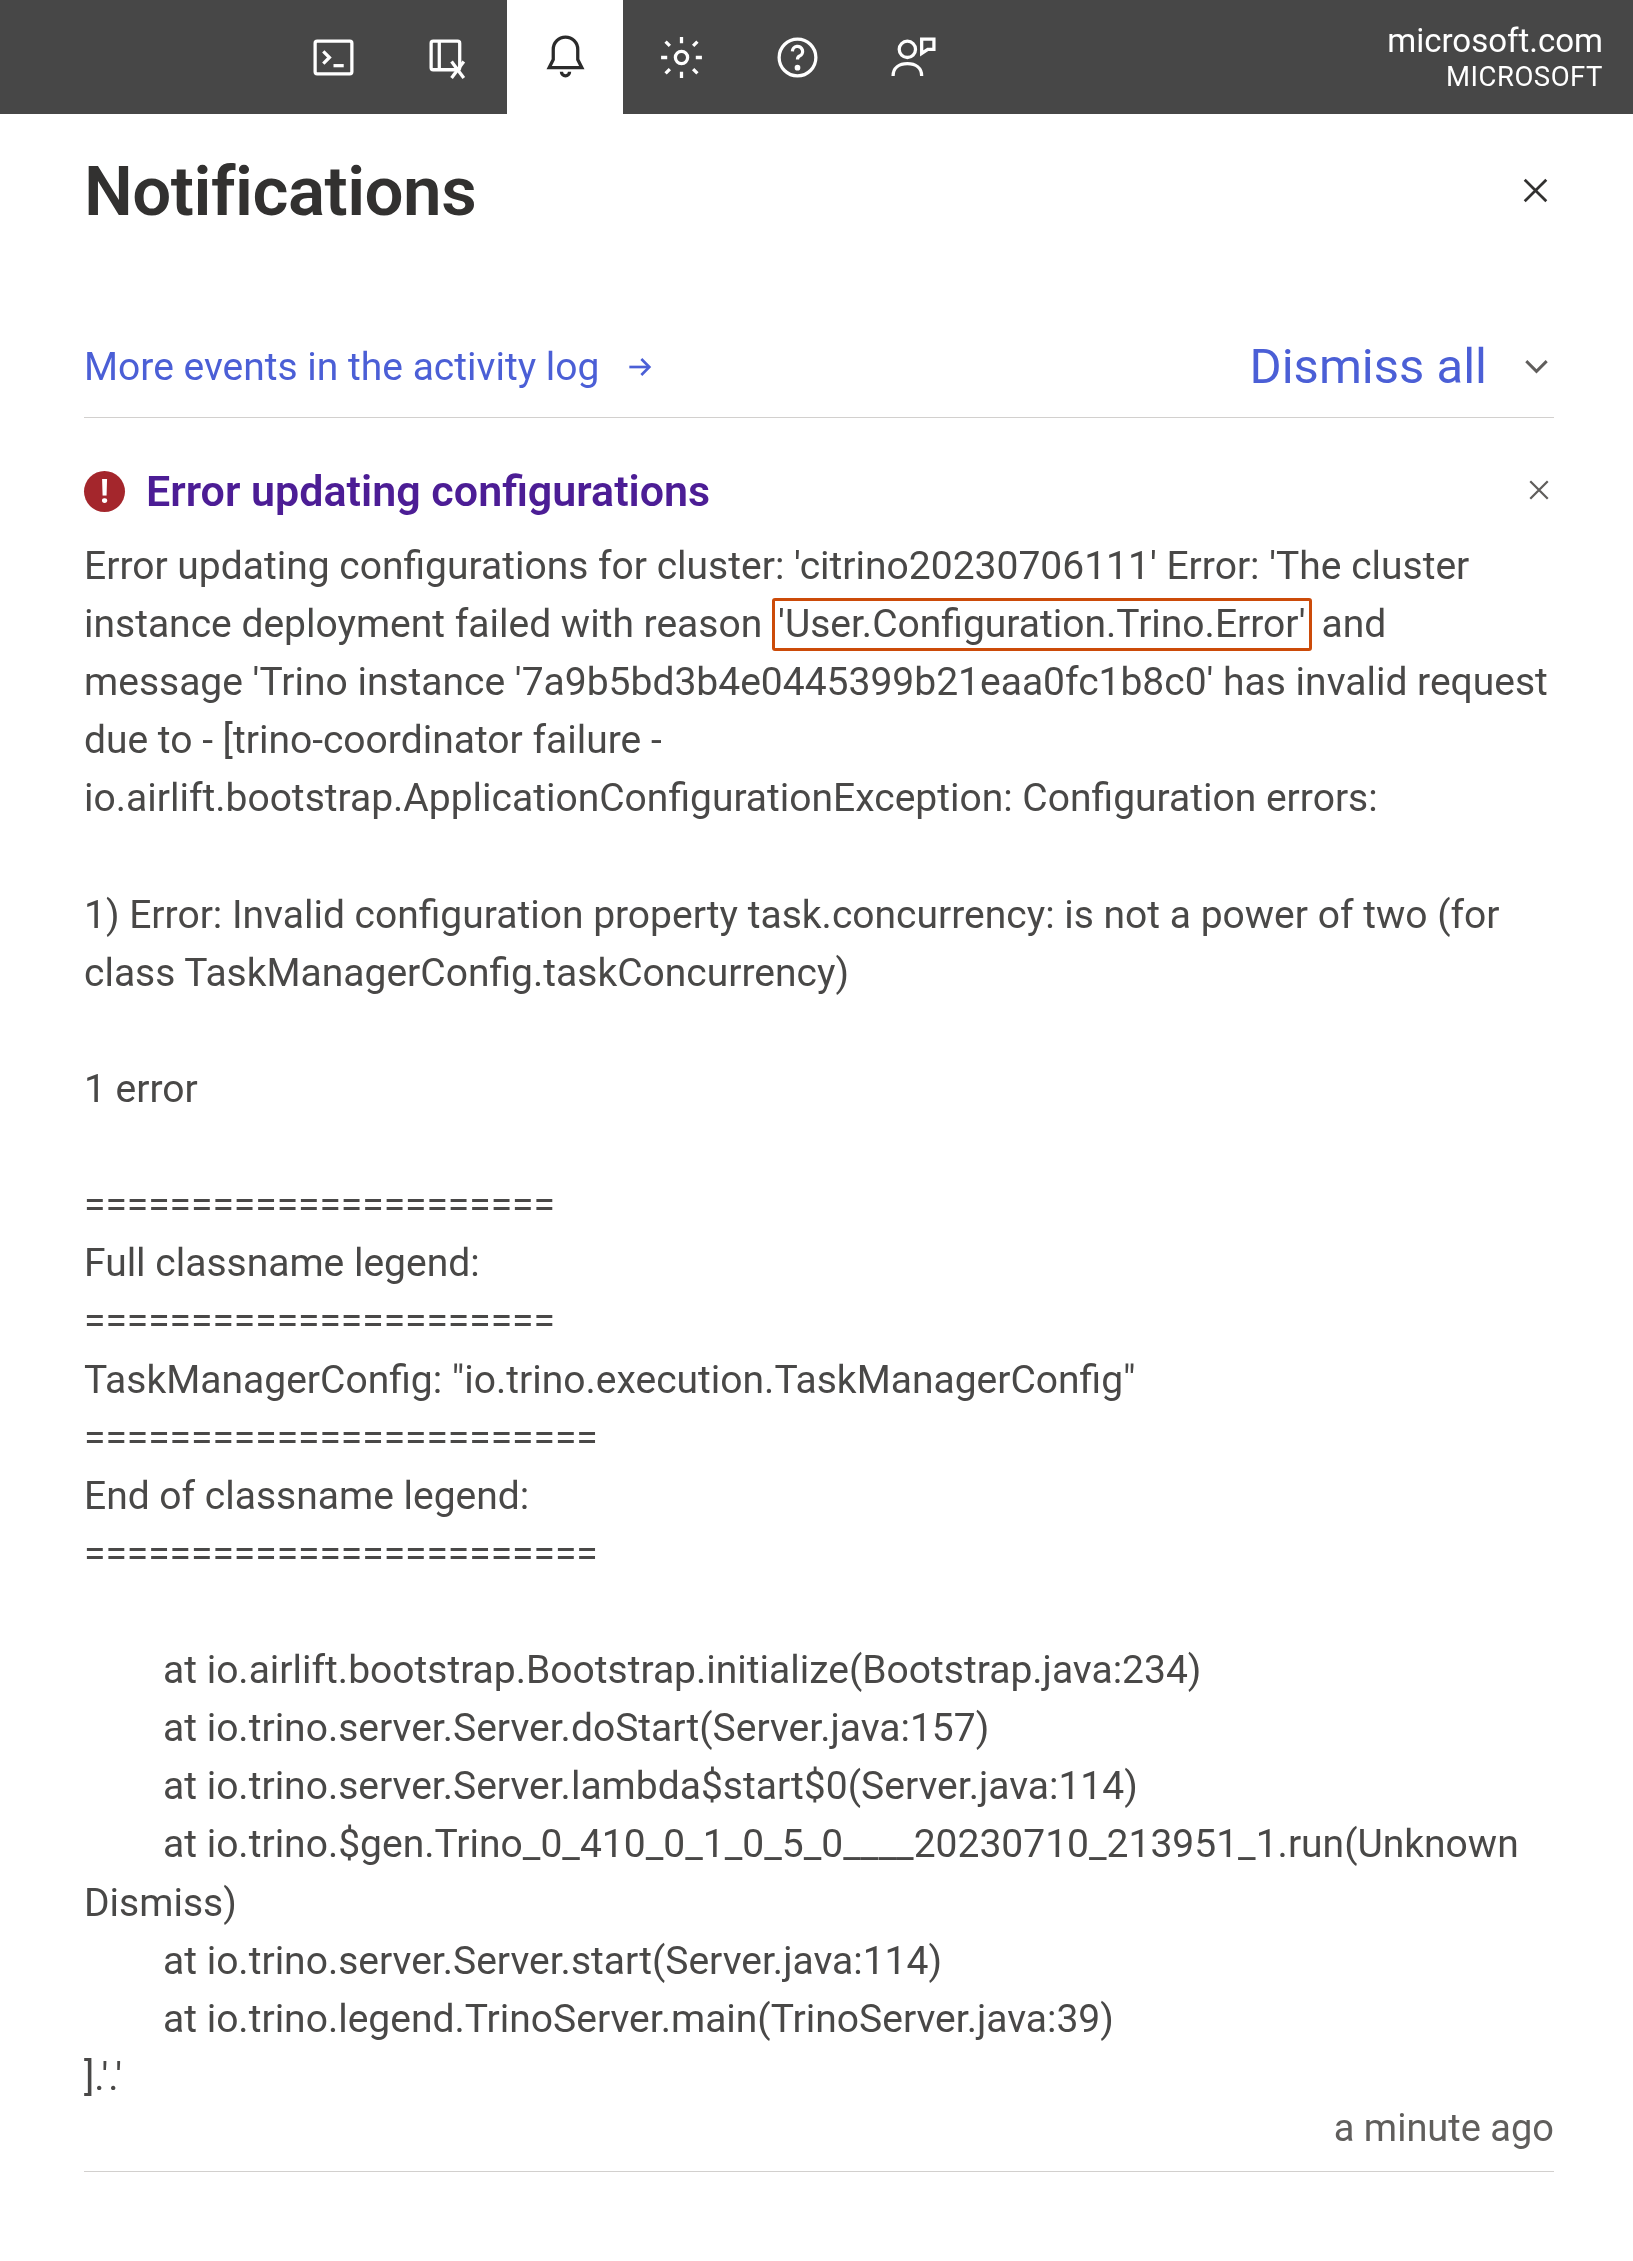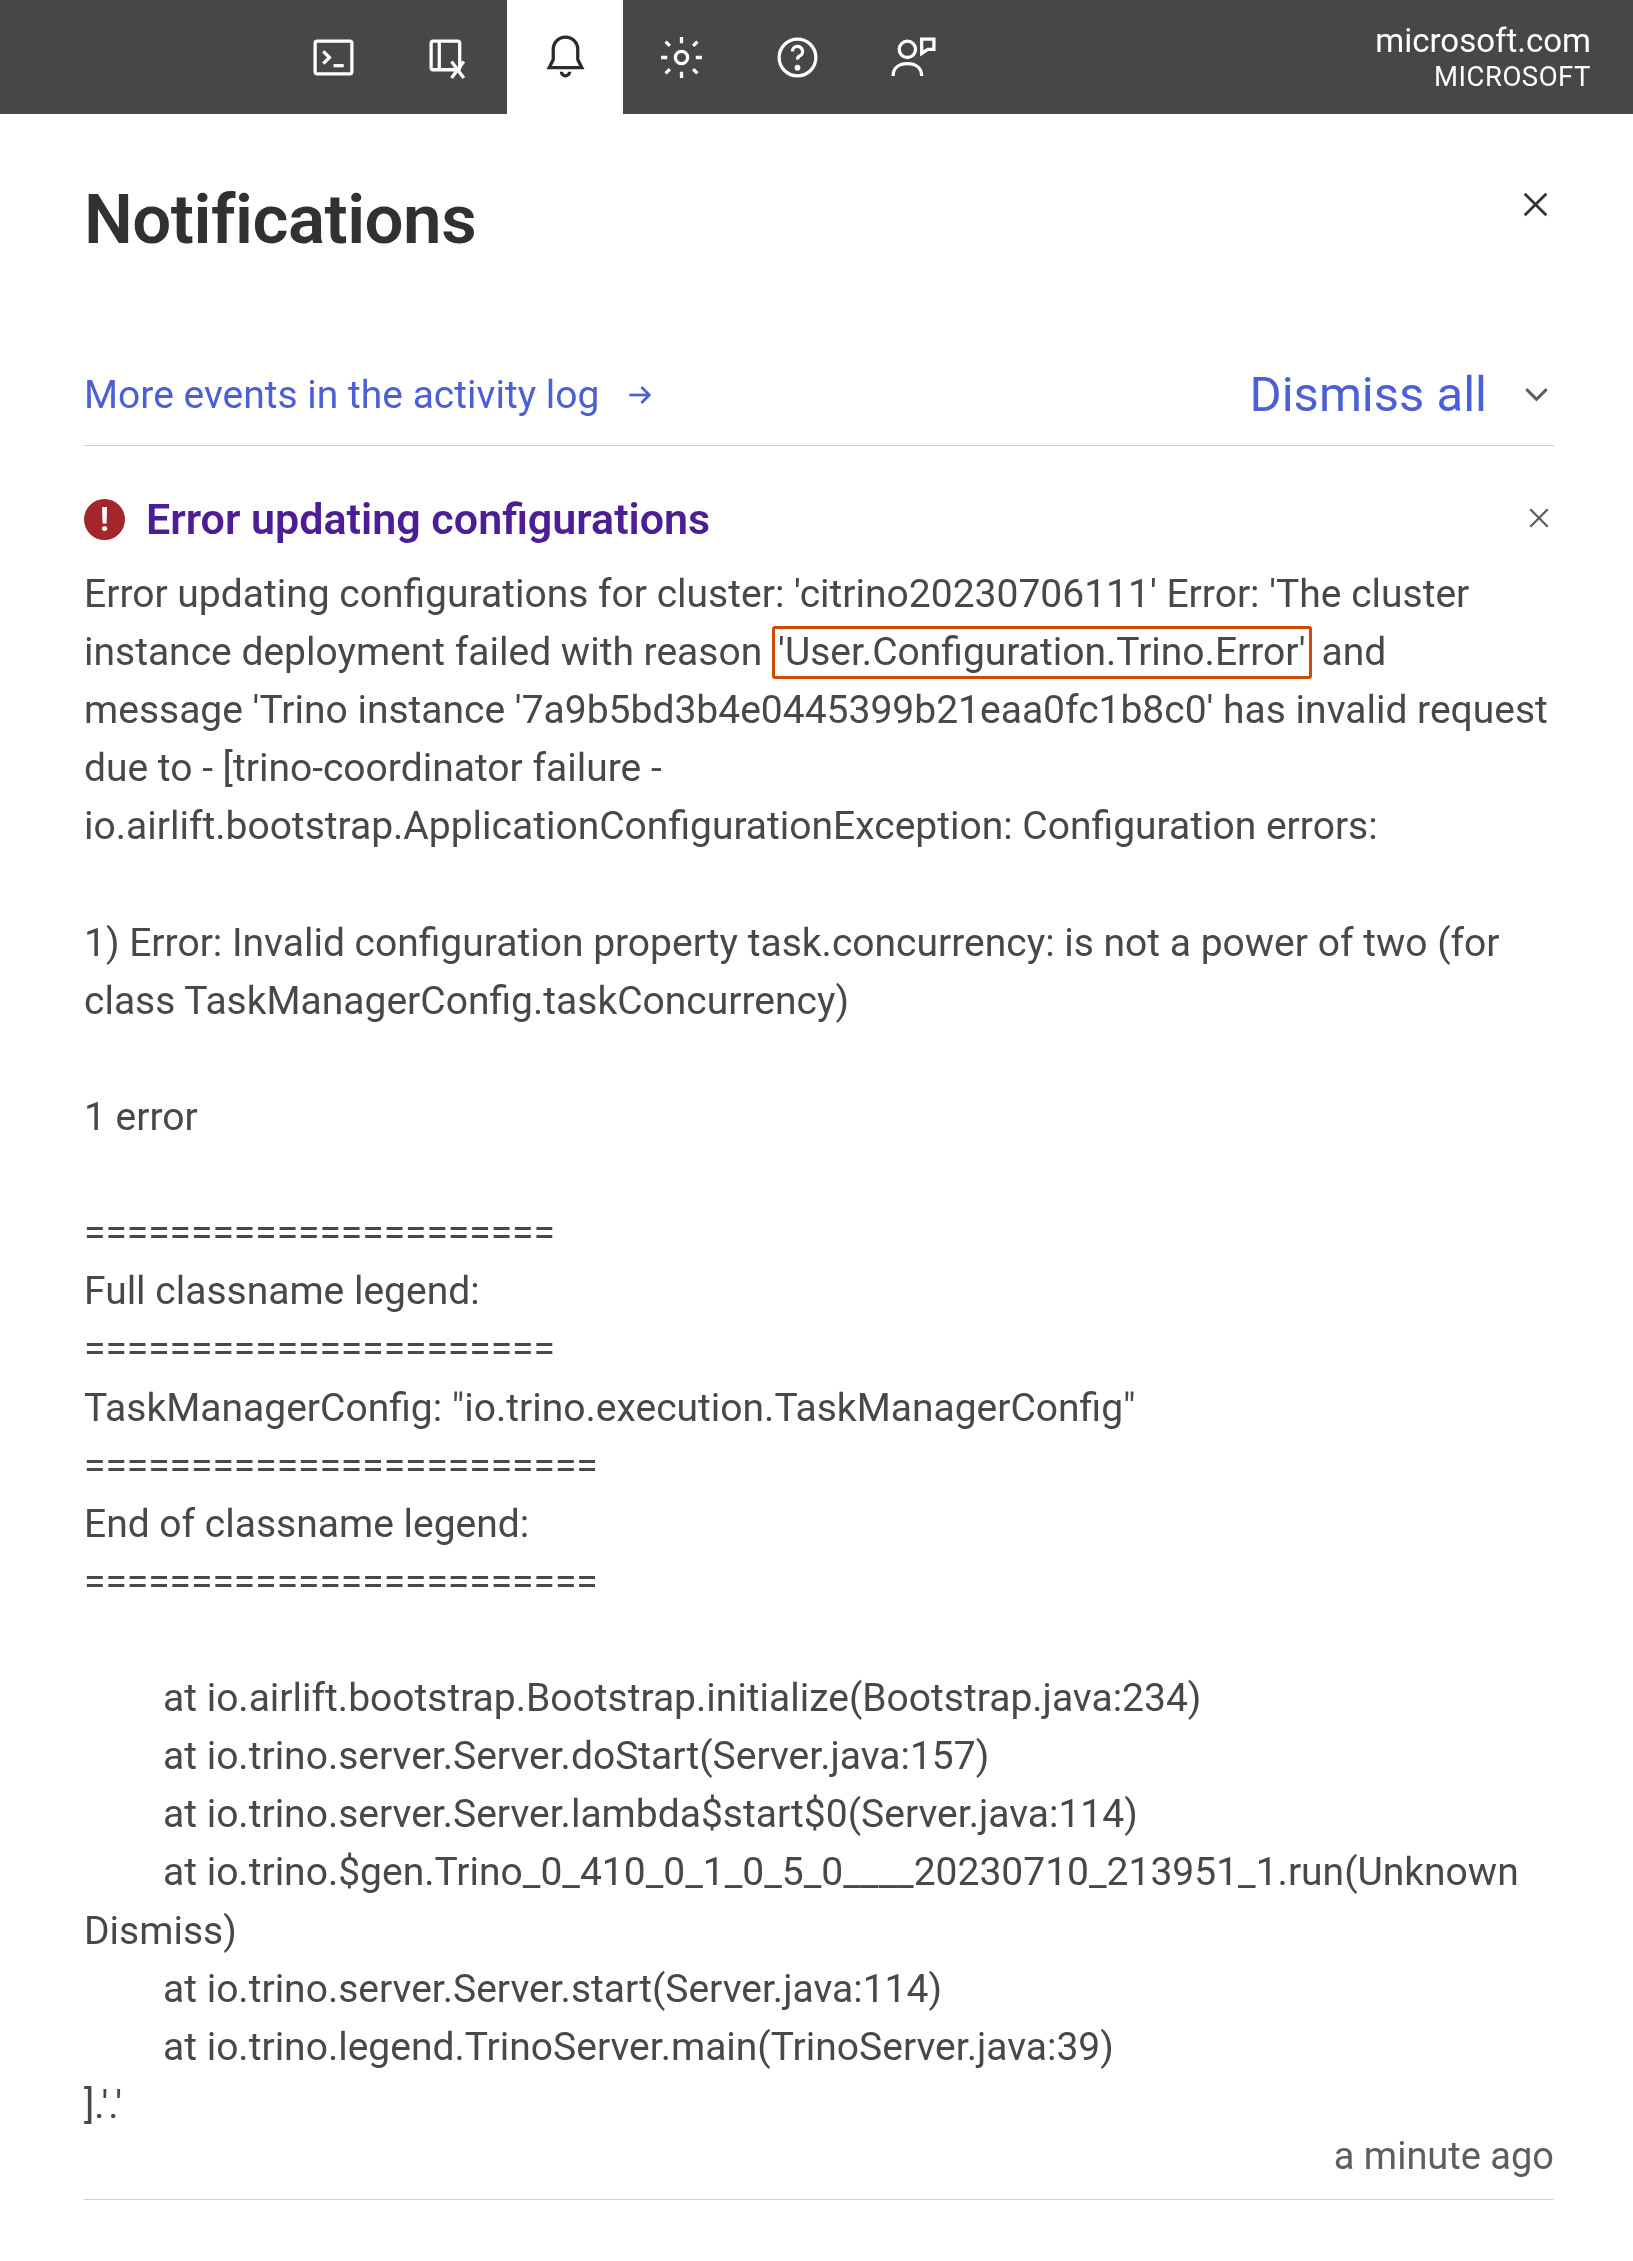--- a/index.html
+++ b/index.html
@@ -37,21 +37,21 @@
   }
   .topbar-icon.active {
     background: #ffffff;
     color: #2b2b2b;
   }
   .topbar-icon svg { width: 49px; height: 49px; }
   .topbar-icon.active svg { width: 49px; height: 49px; }
 
   .tenant-block {
     position: absolute;
-    right: 42px;
+    right: 30px;
     top: 0;
     height: 100%;
     display: flex;
     flex-direction: column;
     justify-content: center;
     align-items: flex-end;
     color: #ffffff;
   }
   .tenant-domain { font-size: 33px; line-height: 1.2; }
   .tenant-name   { font-size: 27.5px; line-height: 1.2; letter-spacing: 0.5px; font-weight: 400; }
@@ -63,21 +63,20 @@
   .panel-header {
     display: flex;
     align-items: center;
     justify-content: space-between;
     margin-bottom: 106px;
   }
   .panel-title {
     font-size: 69px;
     font-weight: 600;
     letter-spacing: -0.5px;
-    margin-top: 28px;
   }
   .close-btn svg { width: 37px; height: 37px; stroke: #323130; }
   .close-btn-small svg { width: 30px; height: 30px; stroke: #605e5c; }
 
   .panel-bar {
     display: flex;
     align-items: center;
     justify-content: space-between;
     padding-bottom: 22px;
     border-bottom: 1.6px solid #d2d0ce;

